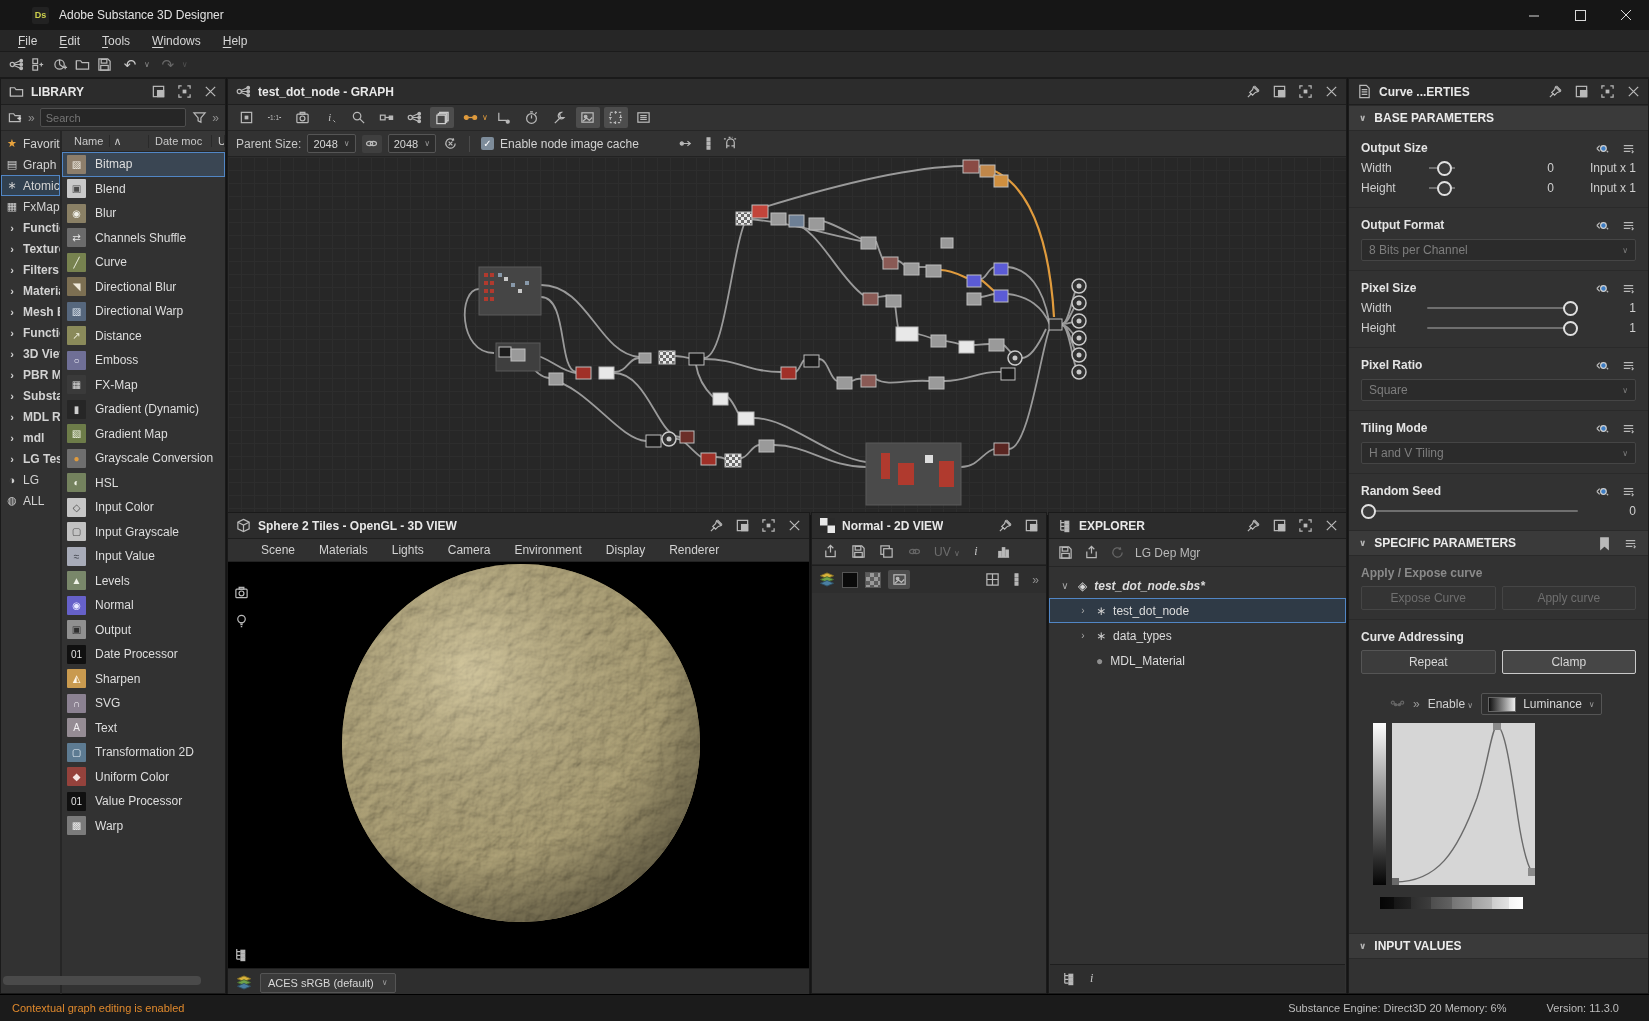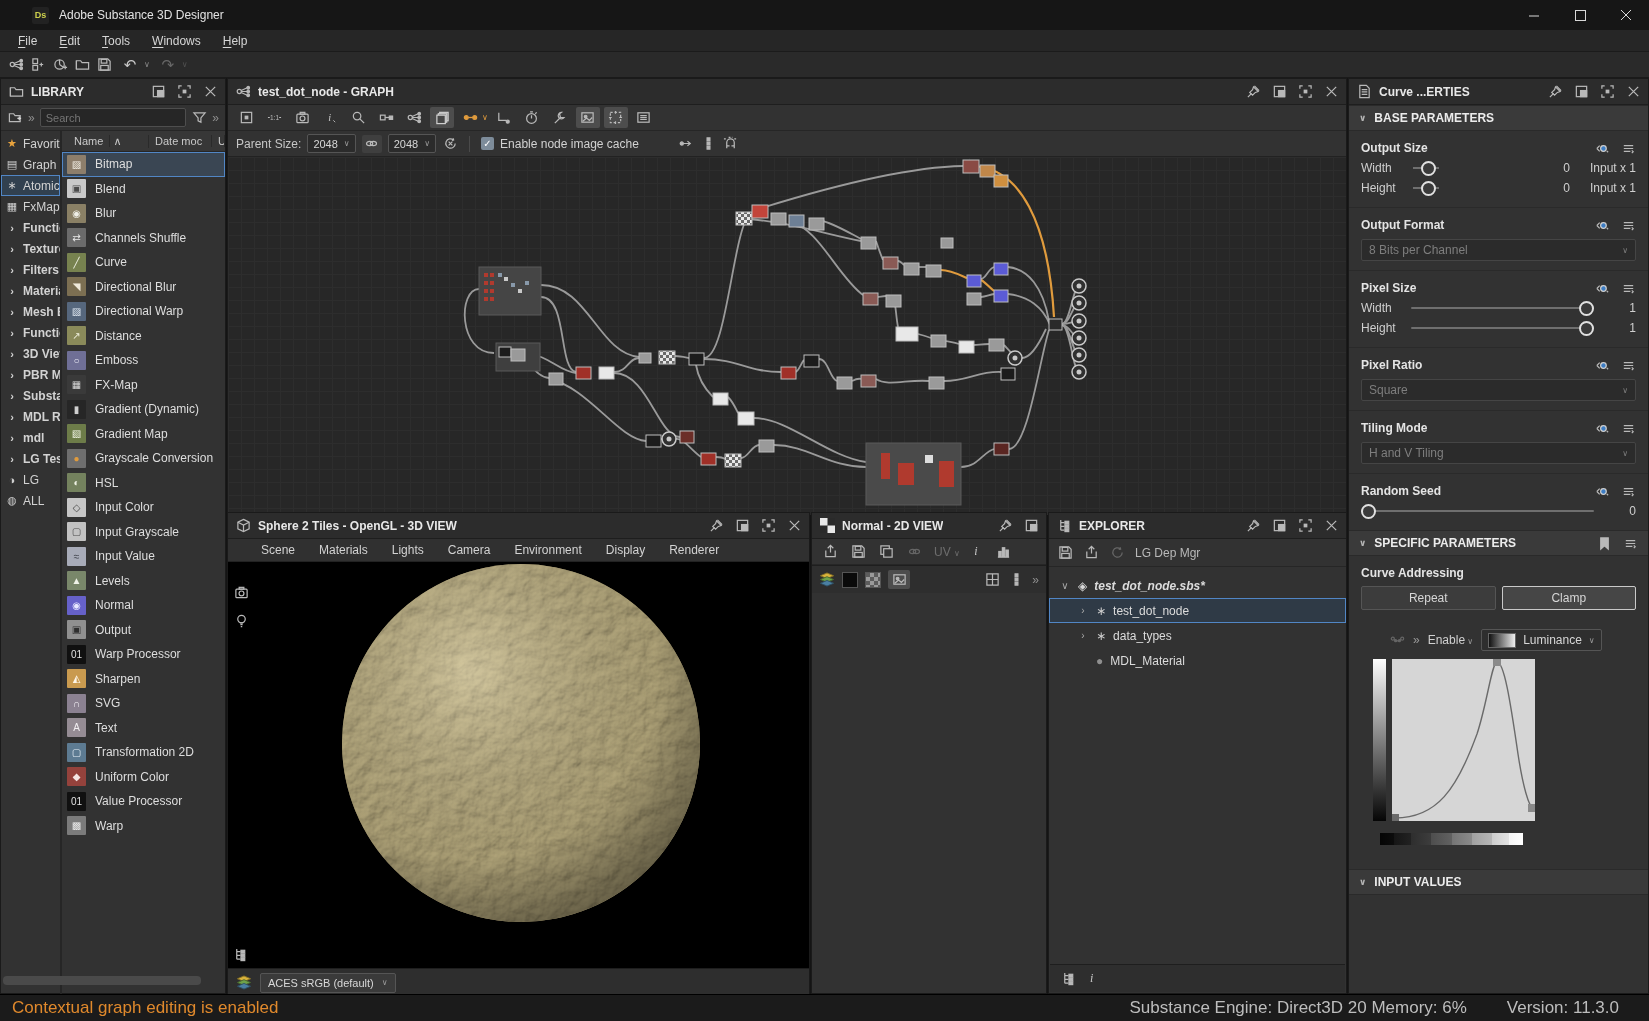--- a/index.html
+++ b/index.html
@@ -84,42 +84,42 @@
   .exrow .chev{width:12px;text-align:center;color:#a8a8a8;font-size:10px;flex:none;}
   .exrow.sel{background:#2f3a46;outline:1px solid #5186c5;outline-offset:-1px;}
   .exbottom{position:absolute;left:1px;bottom:1px;right:1px;height:27px;display:flex;align-items:center;gap:14px;padding:0 10px;background:#2e2e2e;border-top:1px solid #1e1e1e;}
   
   #props{left:1348px;top:78px;width:301px;height:916px;}
   .sechead{height:24px;background:#3a3a3a;display:flex;align-items:center;gap:8px;padding:0 10px;font-weight:bold;color:#ececec;border-top:1px solid #2a2a2a;border-bottom:1px solid #2a2a2a;}
   .pgroup{padding:7px 12px 9px 12px;border-bottom:1px solid #2a2a2a;}
   .plabelrow{display:flex;align-items:center;gap:8px;height:20px;}
   .plabel{font-weight:bold;color:#e4e4e4;}
   .pright{margin-left:auto;display:flex;gap:10px;align-items:center;color:#9a9a9a;}
-  .prow{display:flex;align-items:center;height:20px;gap:8px;color:#cfcfcf;}
+  .prow{display:flex;align-items:center;height:20px;gap:24px;color:#cfcfcf;}
   .prow .rl{width:42px;flex:none;}
   .track{height:2px;background:#6f6f6f;flex:1;position:relative;border-radius:1px;}
   .knob{width:11px;height:11px;border:2px solid #e0e0e0;background:#3a3a3a;border-radius:50%;position:absolute;top:-6px;}
   .minitrack{width:26px;height:2px;background:#6f6f6f;position:relative;flex:none;margin-left:2px;}
   .pval{width:34px;text-align:right;flex:none;}
   .pmult{width:58px;text-align:right;flex:none;color:#d0d0d0;}
   .ddown{height:20px;background:#2b2b2b;border:1px solid #454545;border-radius:2px;display:flex;align-items:center;color:#7e7e7e;padding:0 7px;margin-top:4px;justify-content:space-between;}
   .btn{flex:1;height:22px;background:#3c3c3c;border:1px solid #555;border-radius:2px;display:flex;align-items:center;justify-content:center;color:#d6d6d6;}
   .btn.disabled{color:#6f6f6f;border-color:#454545;background:#343434;}
   .btn.on{border-color:#c9c9c9;background:#464646;}
   .curvewrap{display:flex;gap:6px;padding:6px 12px;}
   .vramp{width:13px;height:162px;background:linear-gradient(#fdfdfd,#050505);}
   .curvebox{width:143px;height:162px;background:#d6d6d6;position:relative;}
   .hramp{margin:6px 0 0 31px;width:143px;height:12px;
     background:linear-gradient(to right,#050505 0%,#0c0c0c 10%,#161616 10%,#222 22%,#2e2e2e 22%,#3d3d3d 36%,#4e4e4e 36%,#616161 50%,#747474 50%,#8a8a8a 64%,#a0a0a0 64%,#b6b6b6 78%,#cccccc 78%,#e2e2e2 90%,#f5f5f5 90%,#ffffff 100%);}
   .curvetools{display:flex;align-items:center;gap:8px;padding:10px 12px 2px 40px;color:#9a9a9a;}
   .lumdd{height:20px;border:1px solid #555;border-radius:2px;background:#2e2e2e;display:flex;align-items:center;gap:7px;padding:0 6px;color:#d6d6d6;}
   .lumswatch{width:26px;height:13px;background:linear-gradient(to right,#111,#eee);border:1px solid #666;}
   
   #statusbar{left:0;top:994px;width:1649px;height:27px;background:#1b1b1b;border-top:1px solid #000;
-             display:flex;align-items:center;padding:0 12px;font-size:17px;}
+             display:flex;align-items:center;padding:0 12px;font-size:11px;}
   #statusleft{color:#e0892c;}
   #statusright{margin-left:auto;display:flex;gap:40px;color:#bdbdbd;padding-right:18px;}
   .muted{color:#8f8f8f;}
 </style>
 </head>
 <body>
 
 <div id="titlebar" class="abs">
   <div class="applogo">Ds</div>
   <div class="apptitle">Adobe Substance 3D Designer</div>
@@ -394,21 +394,21 @@
           <div class="lirow">
             <span class="liico" style="background: rgb(102, 97, 201); color: rgb(232, 232, 255);">◉</span>
             <span class="lilabel">Normal</span>
           </div>
           <div class="lirow">
             <span class="liico" style="background: rgb(144, 144, 144); color: rgb(46, 46, 46);">▣</span>
             <span class="lilabel">Output</span>
           </div>
           <div class="lirow">
             <span class="liico" style="background: rgb(16, 16, 16); color: rgb(224, 224, 224);">01</span>
-            <span class="lilabel">Warp Processor</span>
+            <span class="lilabel">Date Processor</span>
           </div>
           <div class="lirow">
             <span class="liico" style="background: rgb(201, 154, 79); color: rgb(253, 246, 232);">◭</span>
             <span class="lilabel">Sharpen</span>
           </div>
           <div class="lirow">
             <span class="liico" style="background: rgb(139, 129, 145); color: rgb(240, 237, 242);">∩</span>
             <span class="lilabel">SVG</span>
           </div>
           <div class="lirow">
@@ -1299,20 +1299,29 @@
         </span>
         <span class="ic">
           <svg width="15" height="15" viewBox="0 0 16 16" fill="none" stroke="#b9b9b9" stroke-width="1.3">
             <path d="M3,5 L13,5 M3,8 L13,8 M3,11 L10,11"></path>
             <path d="M11.5,10 L13,11.5 L11.5,13"></path>
           </svg>
         </span>
       </span>
   </div>
 
+  <div class="pgroup">
+    <div class="plabelrow">
+        <span class="plabel" style="color:#8a8a8a;">Apply / Expose curve</span>
+      </div>
+    <div style="display:flex;gap:6px;margin-top:3px;">
+      <span class="btn disabled">Expose Curve</span>
+      <span class="btn disabled">Apply curve</span>
+    </div>
+  </div>
 
   <div class="pgroup" style="border-bottom:none;">
     <div class="plabelrow">
         <span class="plabel">Curve Addressing</span>
       </div>
     <div style="display:flex;gap:6px;margin-top:3px;">
       <span class="btn">Repeat</span>
       <span class="btn on">Clamp</span>
     </div>
   </div>

